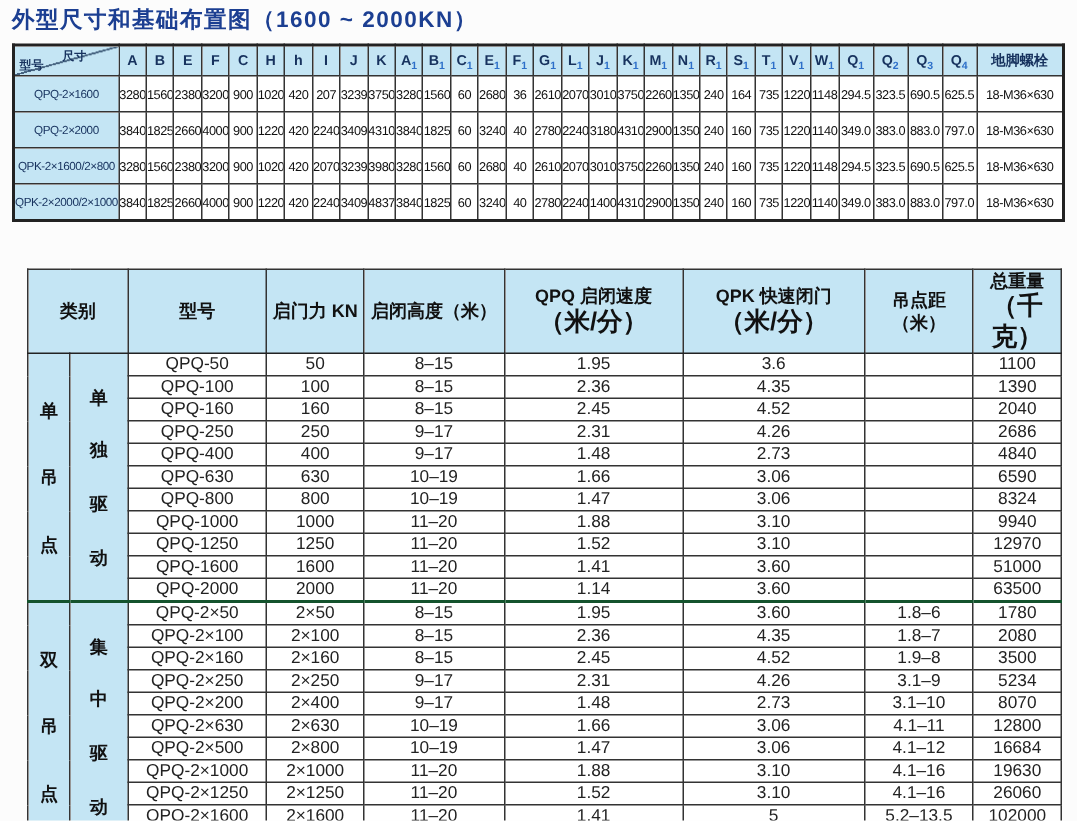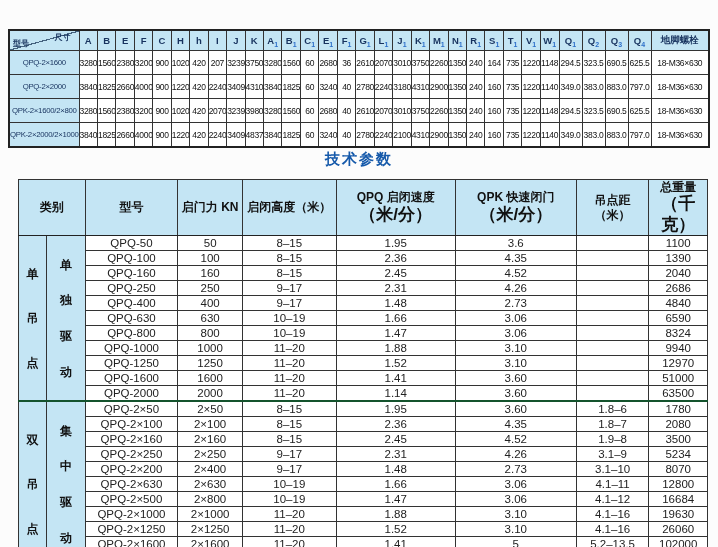--- a/index.html
+++ b/index.html
@@ -36,21 +36,21 @@
   .dim-table td.model-cell{
     background:#c4e5f4;font-size:7.8px;letter-spacing:-0.3px;color:#17325e;
   }
   .dim-table th.corner{
     position:relative;
     background:
       linear-gradient(to bottom right,
         #c4e5f4 calc(50% - 0.6px), #44617e calc(50% - 0.6px),
         #44617e calc(50% + 0.6px), #c4e5f4 calc(50% + 0.6px));
   }
-  .corner .c-top{position:absolute;top:1px;right:8px;font-size:8px;font-weight:bold;color:#17325e;}
+  .corner .c-top{position:absolute;top:1px;right:21px;font-size:8px;font-weight:bold;color:#17325e;}
   .corner .c-bot{position:absolute;bottom:1px;left:3px;font-size:8px;font-weight:bold;color:#17325e;}
 
   
   .tech-title{
     position:absolute;left:0;top:150px;width:718px;text-align:center;
     font-size:15px;font-weight:bold;color:#1559aa;letter-spacing:2px;
   }
   .tech-table{
     position:absolute;left:18px;top:179px;width:690px;
     border-collapse:collapse;table-layout:fixed;
@@ -75,20 +75,21 @@
     display:flex;flex-direction:column;align-items:center;justify-content:space-evenly;
     height:100%;font-size:12px;font-weight:bold;color:#111;
   }
   .tech-table tr.group-start td{border-top:2px solid #14532d;}
 </style>
 </head>
 <body>
 
 <div class="page">
 
+  <div class="dim-title">外型尺寸和基础布置图（1600 ~ 2000KN）</div>
 
   <table class="dim-table">
     <colgroup>
         <col style="width: 70px;">
         <col>
         <col>
         <col>
         <col>
         <col>
         <col>
@@ -272,39 +273,38 @@
           <td>2240</td>
           <td>3409</td>
           <td>4837</td>
           <td>3840</td>
           <td>1825</td>
           <td>60</td>
           <td>3240</td>
           <td>40</td>
           <td>2780</td>
           <td>2240</td>
-          <td>2100</td>
+          <td>1400</td>
           <td>4310</td>
           <td>2900</td>
           <td>1350</td>
           <td>240</td>
           <td>160</td>
           <td>735</td>
           <td>1220</td>
           <td>1140</td>
           <td>349.0</td>
           <td>383.0</td>
           <td>883.0</td>
           <td>797.0</td>
           <td>18-M36×630</td>
         </tr>
       </tbody>
   </table>
 
-  <div class="tech-title">技术参数</div>
 
   <table class="tech-table">
     <colgroup>
         <col style="width: 28px;">
         <col style="width: 38px;">
         <col style="width: 92px;">
         <col style="width: 64px;">
         <col style="width: 93px;">
         <col style="width: 118px;">
         <col style="width: 120px;">

